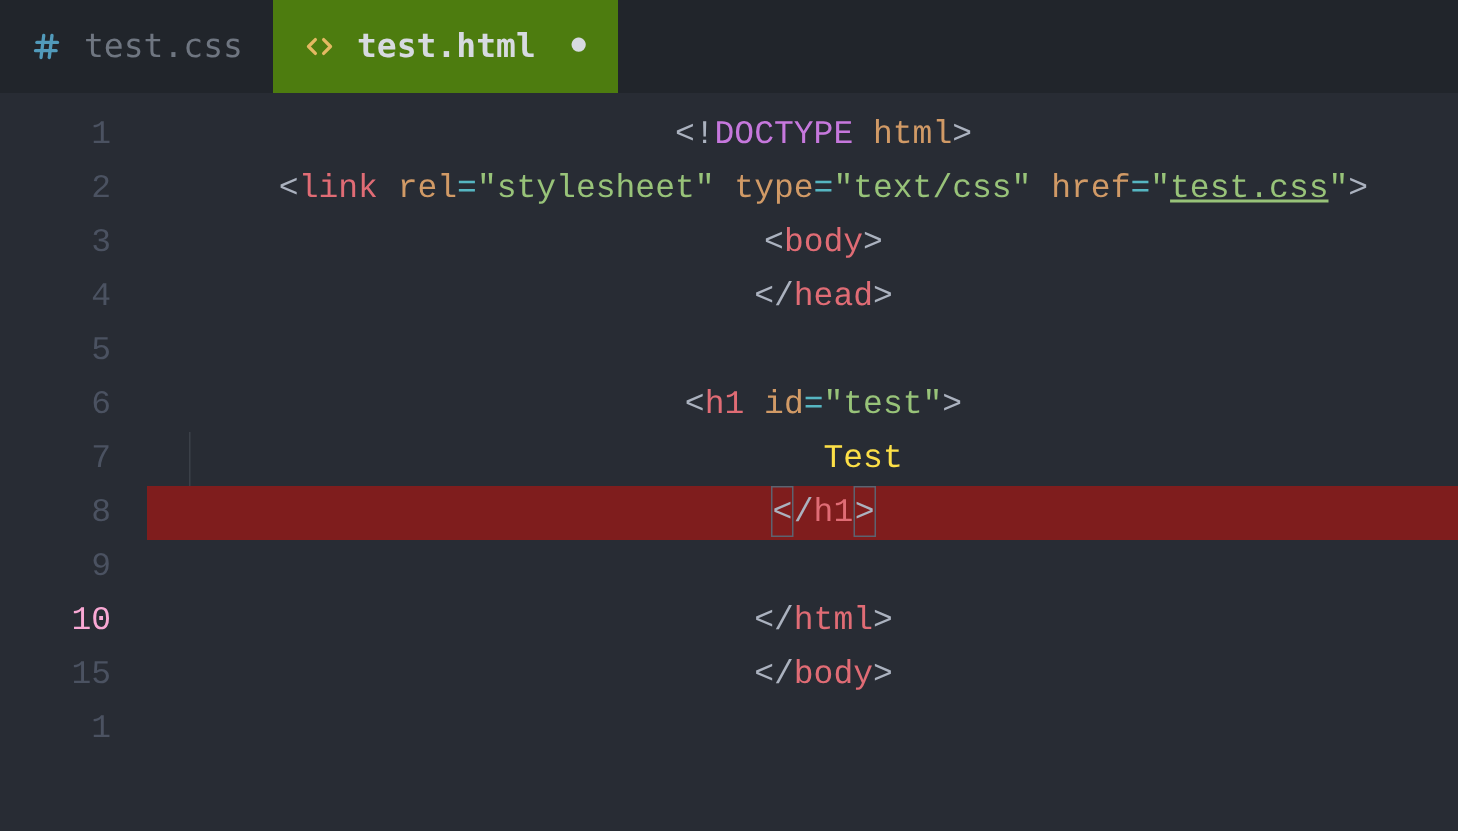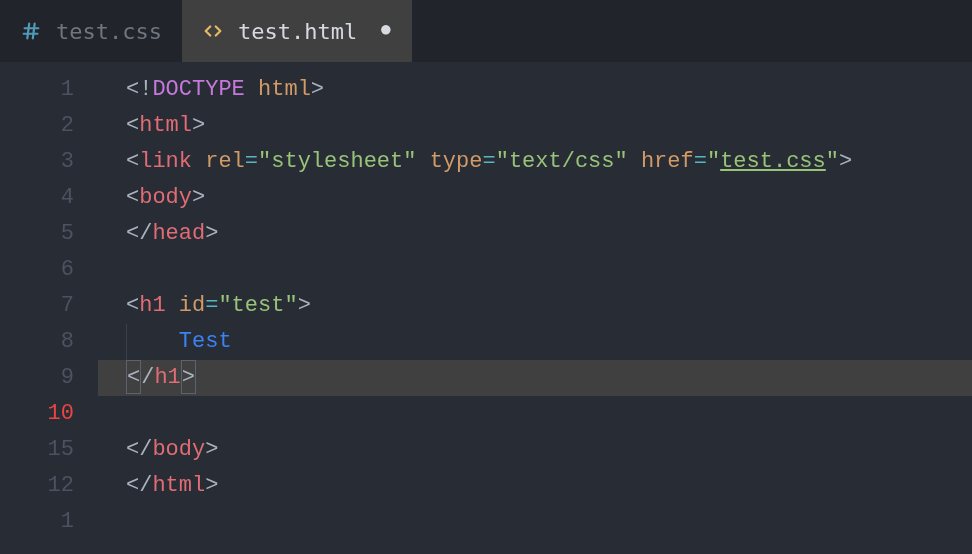--- a/index.html
+++ b/index.html
@@ -19,22 +19,23 @@
   .tab {
     display: flex;
     align-items: center;
     padding: 0 20px;
     gap: 14px;
     color: #6f7681;
     cursor: pointer;
     font-size: 22px;
   }
   .tab.active {
-    background: #404040;
+    background: #4d7c0f;
     color: #d7dae0;
+    font-weight: bold;
   }
   .tab .icon { display: inline-flex; align-items: center; }
   .tab .label { font-family: "SF Mono", Menlo, Consolas, monospace; }
   .tab .close {
     color: #d7dae0;
     font-size: 22px;
     line-height: 1;
     margin-left: 8px;
   }
   .editor {
@@ -47,36 +48,37 @@
     padding-top: 10px;
     color: #4b5261;
     text-align: right;
     user-select: none;
   }
   .gutter .ln {
     height: 36px;
     line-height: 36px;
     padding-right: 24px;
   }
-  .gutter .ln.active { color: #ef4444; }
+  .gutter .ln.active { color: #f9a8d4; }
   .code {
     flex: 1;
     padding-top: 10px;
     position: relative;
+    text-align: center;
   }
   .code .row {
     height: 36px;
     line-height: 36px;
     white-space: pre;
     padding-left: 28px;
     color: #abb2bf;
     position: relative;
   }
   .code .row.selected {
-    background: #404040;
+    background: #7f1d1d;
   }
   .indent-guide {
     position: absolute;
     left: 28px;
     top: 0;
     bottom: 0;
     width: 1px;
     background: #3b4048;
   }
   .caretbox {
@@ -89,21 +91,21 @@
     vertical-align: top;
   }
   
   .t-punct  { color: #abb2bf; }
   .t-tag    { color: #e06c75; }
   .t-doctype{ color: #c678dd; }
   .t-attr   { color: #d19a66; }
   .t-oper   { color: #56b6c2; }
   .t-string { color: #98c379; }
   .t-string-u { color: #98c379; text-decoration: underline; text-decoration-color: #98c379; }
-  .t-text   { color: #3b82f6; }
+  .t-text   { color: #fde047; }
 </style>
 </head>
 <body>
 
 <div class="tabbar" id="tabbar">
     <div class="tab">
       <span class="icon">
         <svg width="22" height="22" viewBox="0 0 24 24" fill="none" stroke="#519aba" stroke-width="2.4" stroke-linecap="round">
           <line x1="5" y1="9" x2="20" y2="9"></line>
           <line x1="4" y1="15" x2="19" y2="15"></line>
@@ -131,30 +133,28 @@
       <div class="ln">2</div>
       <div class="ln">3</div>
       <div class="ln">4</div>
       <div class="ln">5</div>
       <div class="ln">6</div>
       <div class="ln">7</div>
       <div class="ln">8</div>
       <div class="ln">9</div>
       <div class="ln active">10</div>
       <div class="ln">15</div>
-      <div class="ln">12</div>
       <div class="ln">1</div>
     </div>
   <div class="code" id="code">
       <div class="row"><span class="t-punct">&lt;</span><span class="t-punct">!</span><span class="t-doctype">DOCTYPE</span><span class="t-text"> </span><span class="t-attr">html</span><span class="t-punct">&gt;</span></div>
-      <div class="row"><span class="t-punct">&lt;</span><span class="t-tag">html</span><span class="t-punct">&gt;</span></div>
       <div class="row"><span class="t-punct">&lt;</span><span class="t-tag">link</span><span class="t-text"> </span><span class="t-attr">rel</span><span class="t-oper">=</span><span class="t-string">"stylesheet"</span><span class="t-text"> </span><span class="t-attr">type</span><span class="t-oper">=</span><span class="t-string">"text/css"</span><span class="t-text"> </span><span class="t-attr">href</span><span class="t-oper">=</span><span class="t-string">"</span><span class="t-string-u">test.css</span><span class="t-string">"</span><span class="t-punct">&gt;</span></div>
       <div class="row"><span class="t-punct">&lt;</span><span class="t-tag">body</span><span class="t-punct">&gt;</span></div>
       <div class="row"><span class="t-punct">&lt;/</span><span class="t-tag">head</span><span class="t-punct">&gt;</span></div>
       <div class="row"></div>
       <div class="row"><span class="t-punct">&lt;</span><span class="t-tag">h1</span><span class="t-text"> </span><span class="t-attr">id</span><span class="t-oper">=</span><span class="t-string">"test"</span><span class="t-punct">&gt;</span></div>
       <div class="row"><span class="indent-guide"></span><span class="t-text">    Test</span></div>
       <div class="row selected"><span class="caretbox t-punct">&lt;</span><span class="t-punct">/</span><span class="t-tag">h1</span><span class="caretbox t-punct">&gt;</span></div>
       <div class="row"></div>
+      <div class="row"><span class="t-punct">&lt;/</span><span class="t-tag">html</span><span class="t-punct">&gt;</span></div>
       <div class="row"><span class="t-punct">&lt;/</span><span class="t-tag">body</span><span class="t-punct">&gt;</span></div>
-      <div class="row"><span class="t-punct">&lt;/</span><span class="t-tag">html</span><span class="t-punct">&gt;</span></div>
     </div>
 </div>
 
 </body></html>

